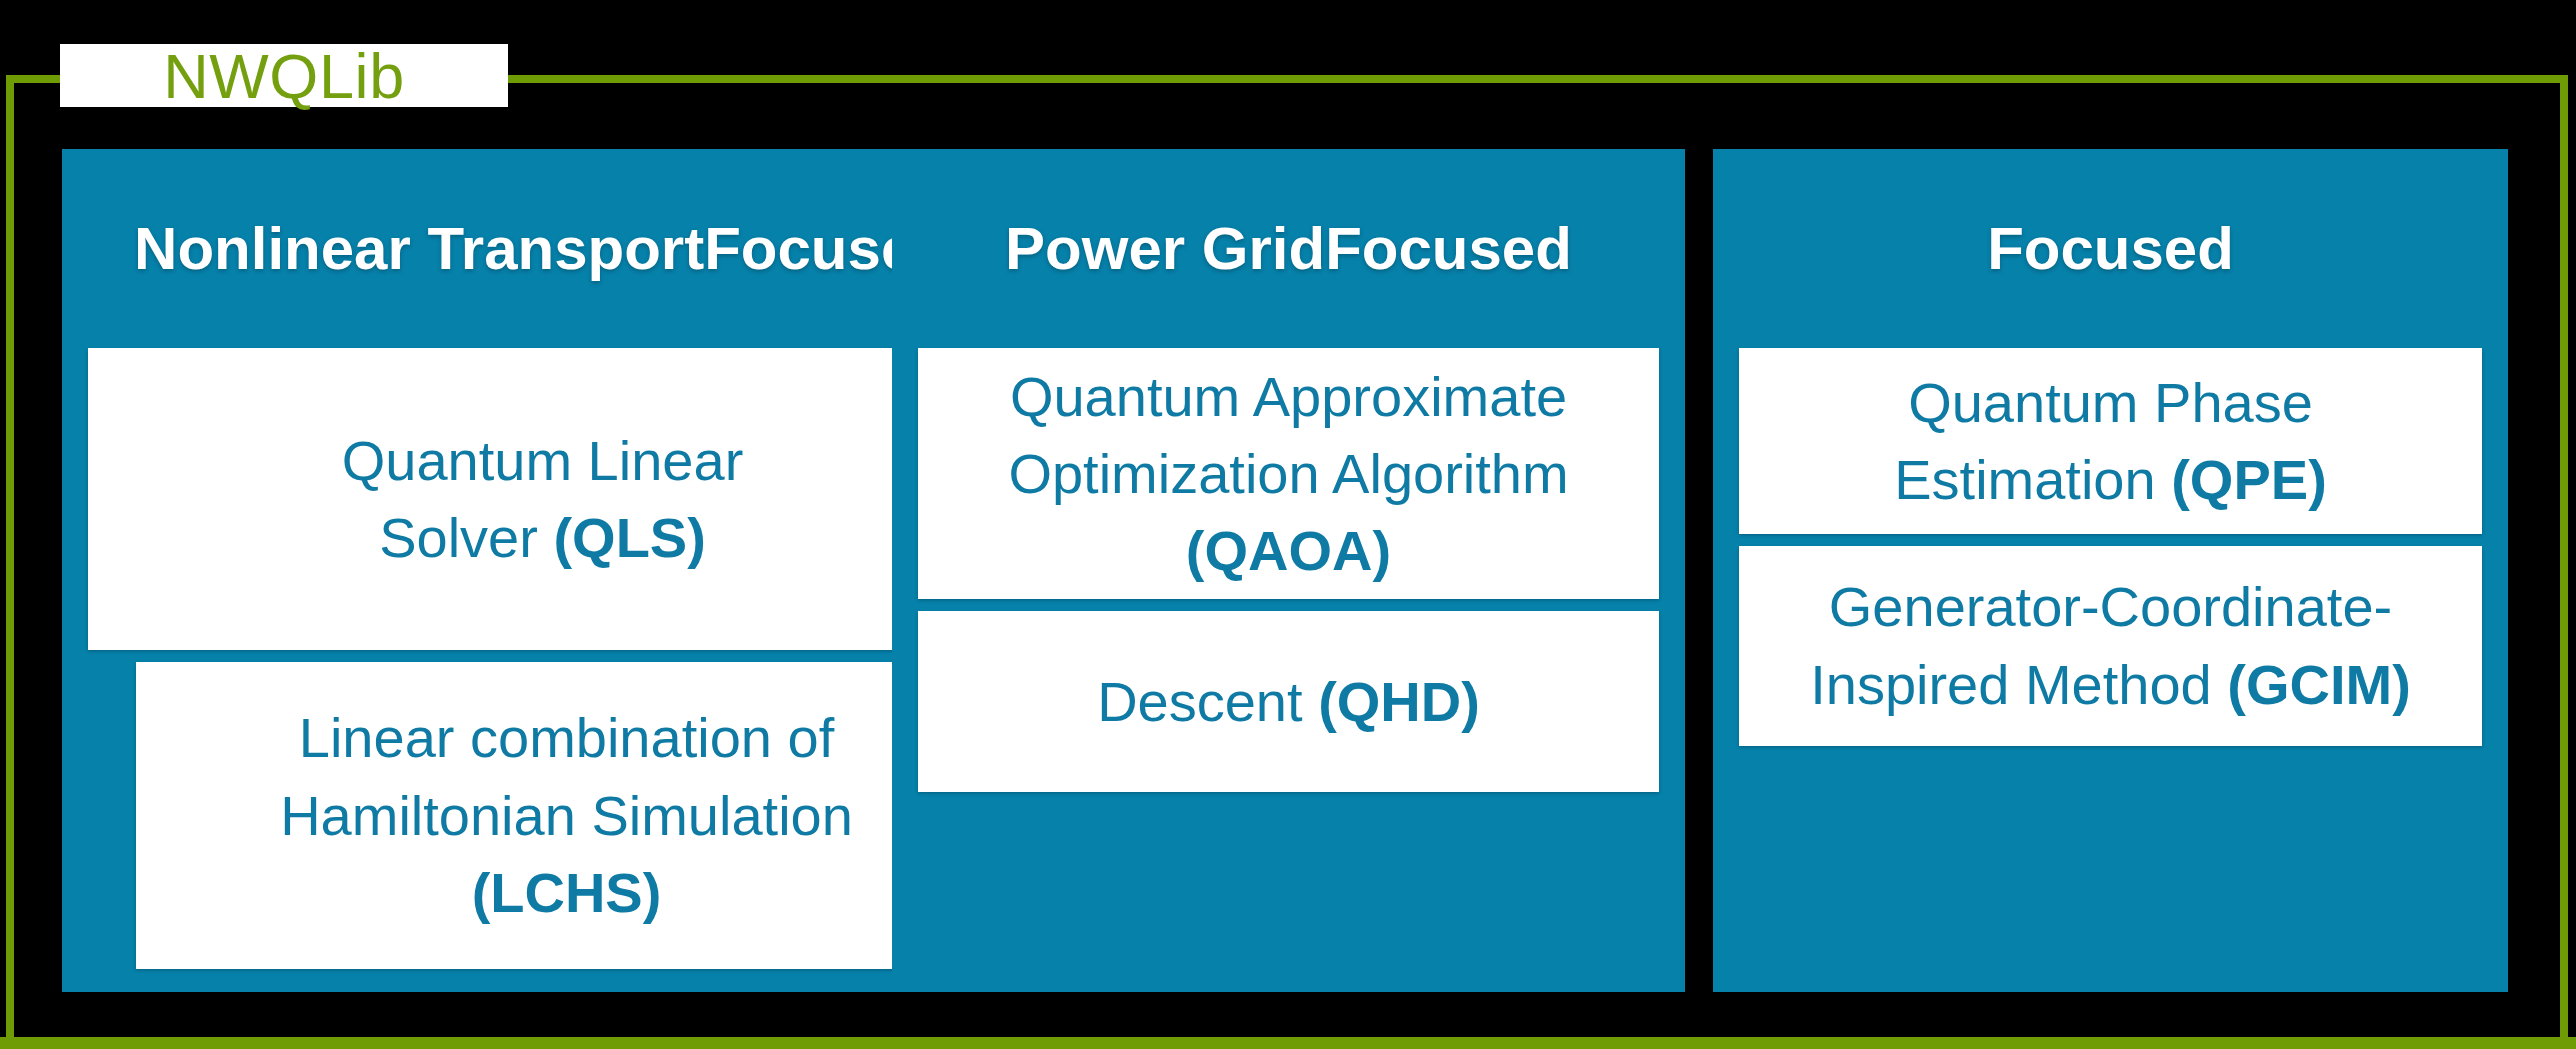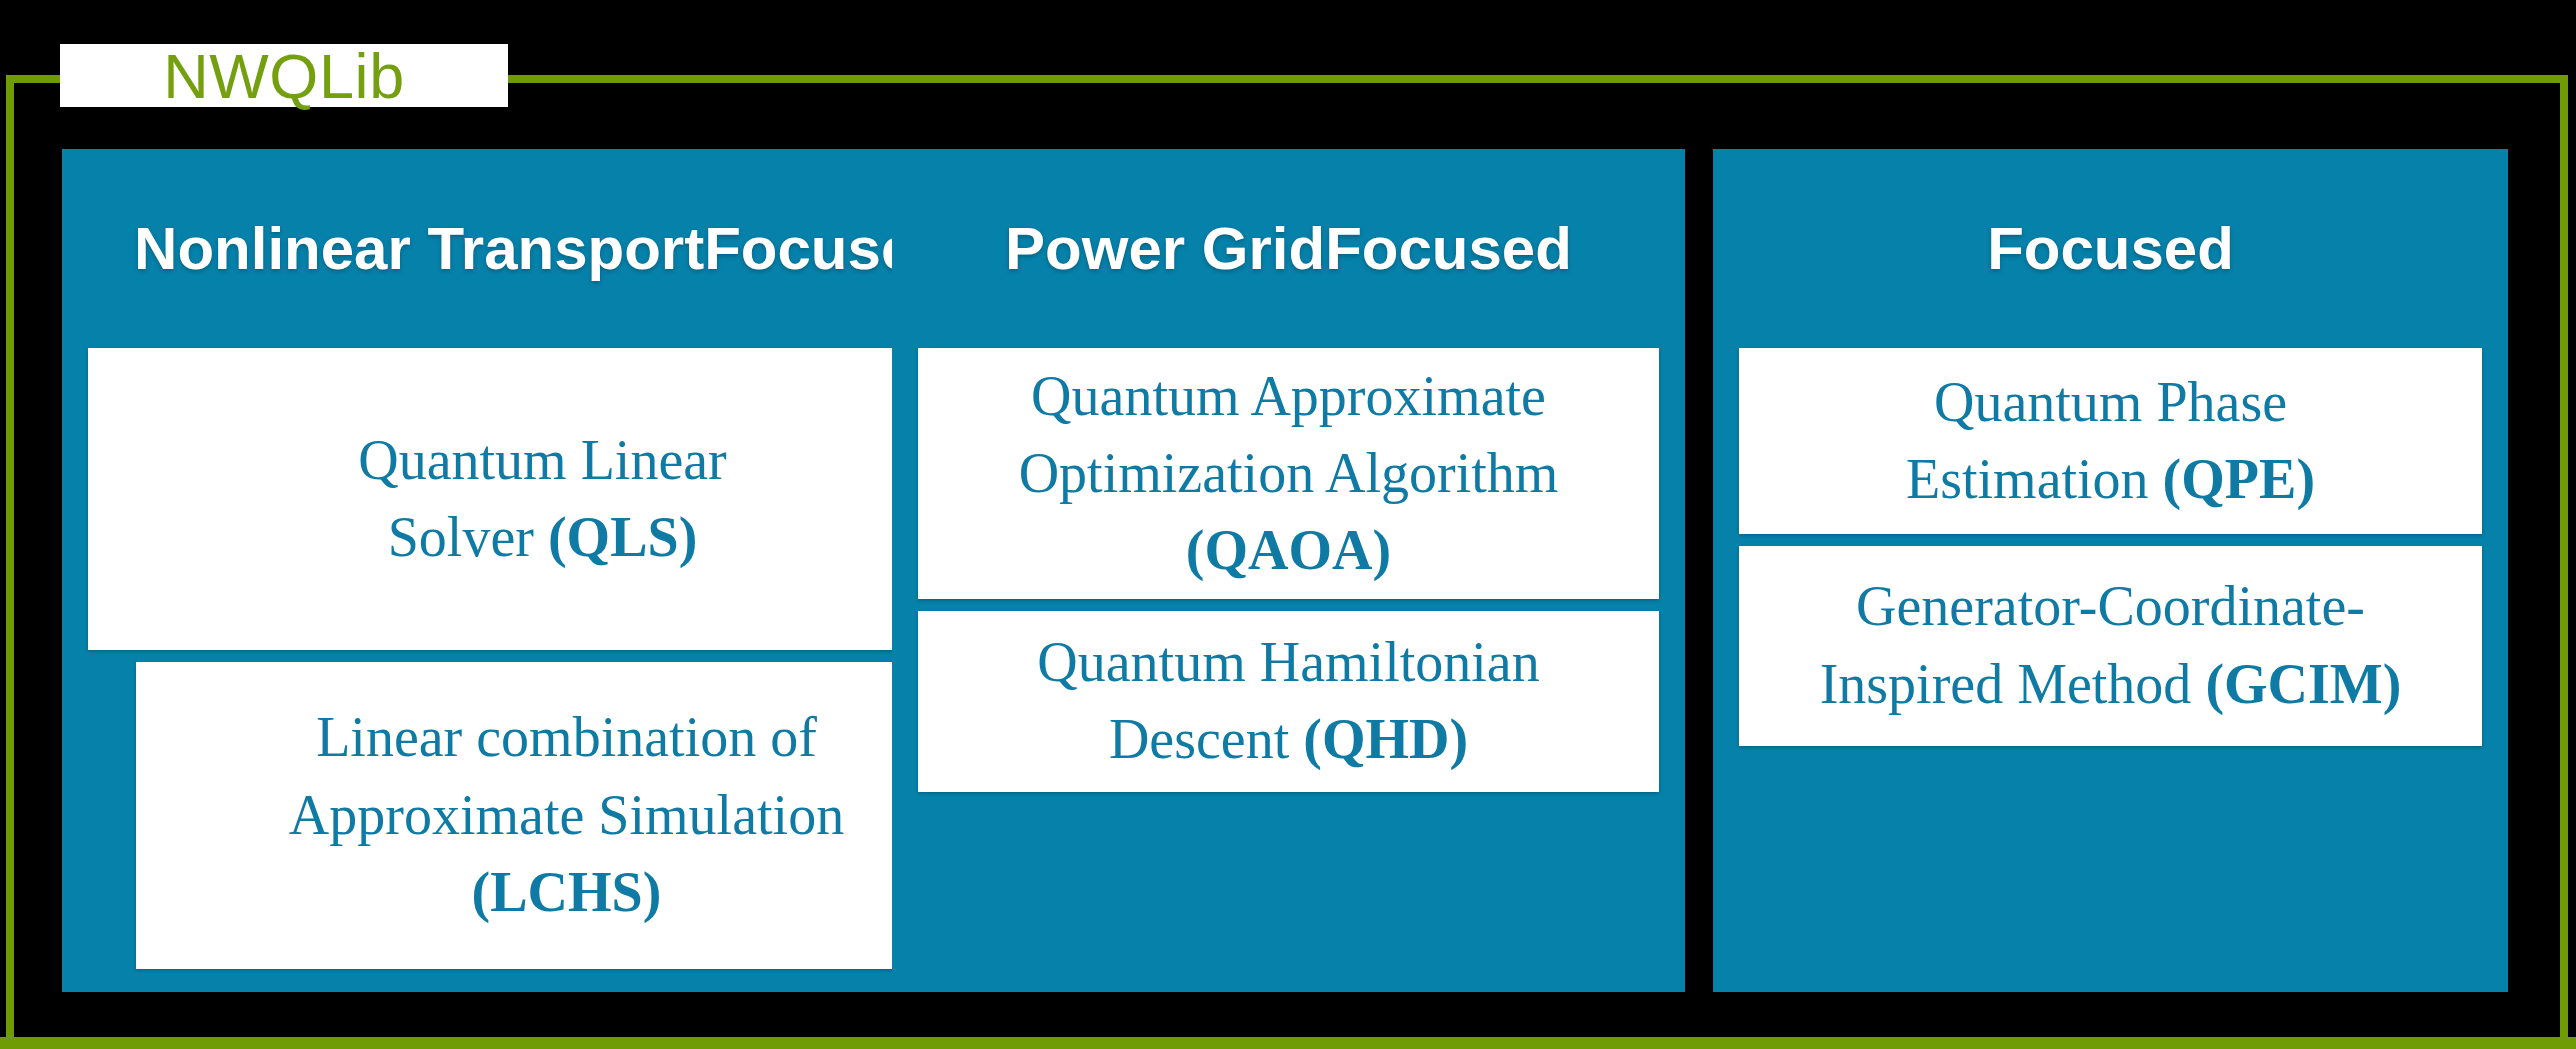--- a/index.html
+++ b/index.html
@@ -26,21 +26,21 @@
          text-align:center;color:#ffffff;font-weight:bold;font-size:60px;line-height:1.4;
          text-shadow:0 2.3px 4.7px rgba(0,0,0,0.25);}
 
   .box{background:#ffffff;flex:none;display:flex;flex-direction:column;align-items:center;
          justify-content:center;text-align:center;color:var(--text-blue,#0f7ba5);
          font-size:56px;line-height:1.38;box-shadow:0 1.8px 3.5px rgba(0,0,0,0.25);}
   .box + .box{margin-top:11.7px;}
   .c1b1{height:302px;} .c1b2{height:307px;margin-left:48px;}
   .c2b1{height:251px;} .c2b2{height:181px;} .c2b3{height:168px;}
   .c3b1{height:186px;} .c3b2{height:200px;} .c3b3{height:189px;}
-  .line{white-space:nowrap;font-family:Liberation Serif, serif;}
+  .line{white-space:nowrap;}
   .b{font-weight:bold;}
 </style>
 </head>
 <body>
 
 <div class="canvas">
   <div class="frame"></div>
   <div class="bottom-band"></div>
 
   <div class="title-box">
@@ -52,38 +52,37 @@
       <span>Nonlinear Transport</span>
         <br>
       <span>Focused</span>
     </div>
     <div class="box c1b1">
       <div class="line"><span>Quantum Linear</span><span class="b"></span></div>
       <div class="line"><span>Solver </span><span class="b">(QLS)</span></div>
     </div>
     <div class="box c1b2">
       <div class="line"><span>Linear combination of</span><span class="b"></span></div>
-      <div class="line"><span>Approximate Simulation</span><span class="b"></span></div>
+      <div class="line"><span>Hamiltonian Simulation</span><span class="b"></span></div>
       <div class="line"><span></span><span class="b">(LCHS)</span></div>
     </div>
   </div>
 
   <div class="column col2">
     <div class="col-header">
       <span>Power Grid</span>
         <br>
       <span>Focused</span>
     </div>
     <div class="box c2b1">
       <div class="line"><span>Quantum Approximate</span><span class="b"></span></div>
       <div class="line"><span>Optimization Algorithm</span><span class="b"></span></div>
       <div class="line"><span></span><span class="b">(QAOA)</span></div>
     </div>
     <div class="box c2b2">
-      <div class="line"><span>Quantum Hamiltonian</span><span class="b"></span></div>
       <div class="line"><span>Descent </span><span class="b">(QHD)</span></div>
     </div>
   </div>
 
   <div class="column col3">
     <div class="col-header">
         <br>
       <span>Focused</span>
     </div>
     <div class="box c3b1">

